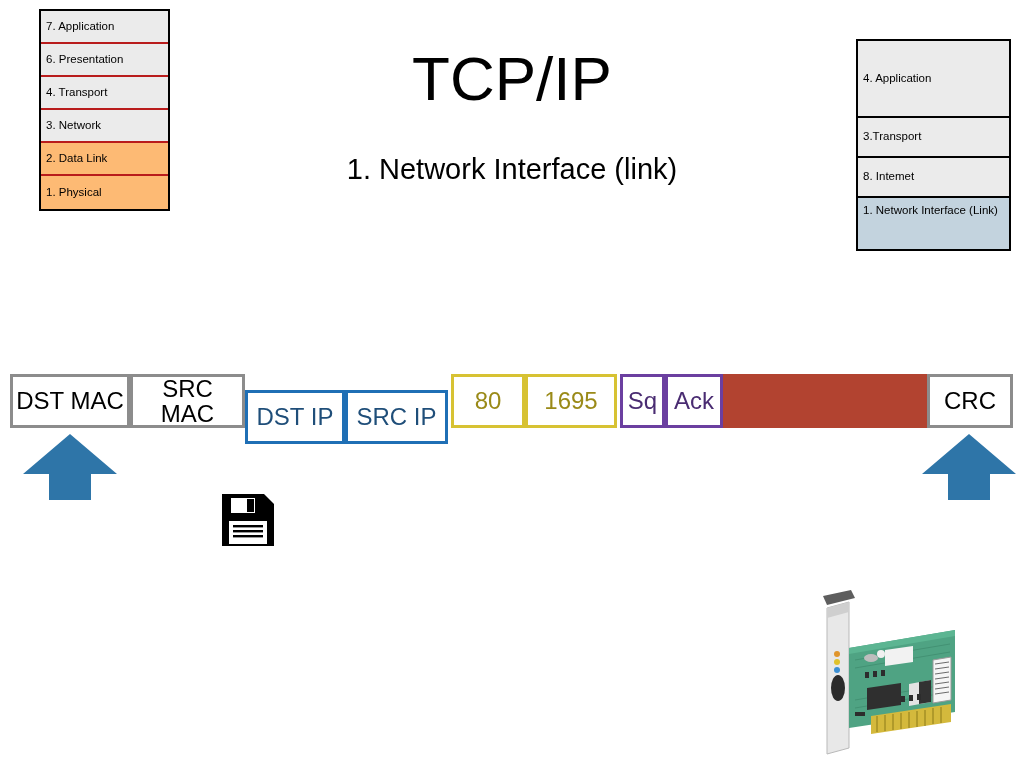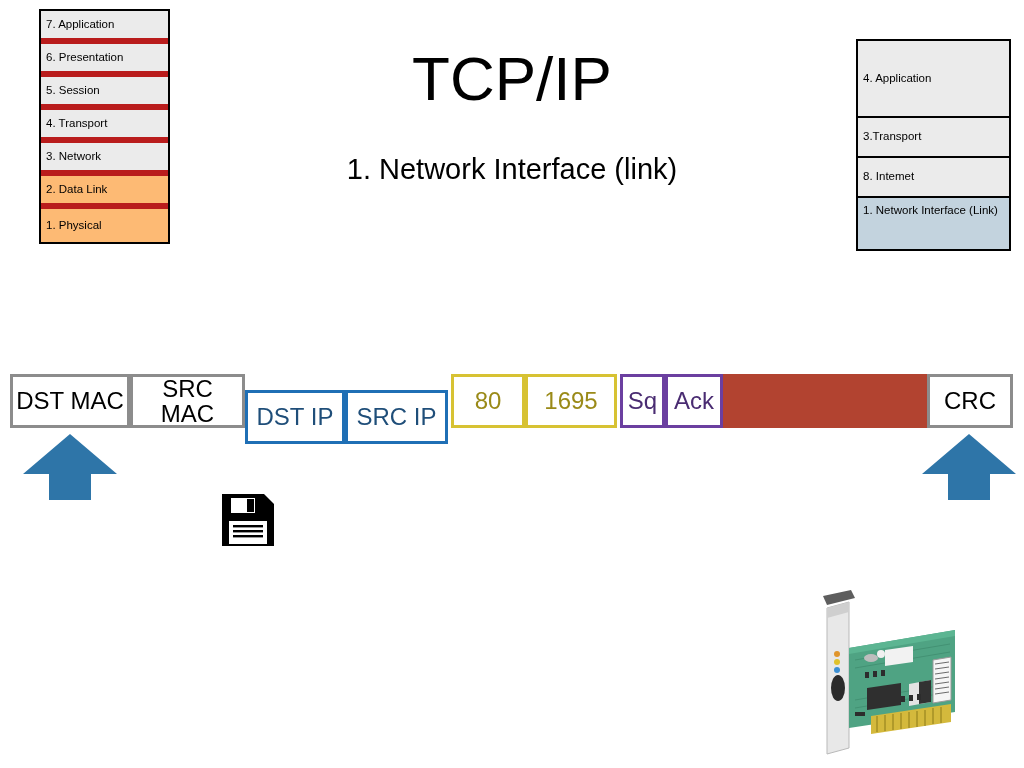--- a/index.html
+++ b/index.html
@@ -21,21 +21,21 @@
     position: absolute;
     left: 39px;
     top: 9px;
     width: 131px;
     border: 2px solid #000000;
     box-sizing: border-box;
   }
   .osi-row {
     height: 33px;
     box-sizing: border-box;
-    border-bottom: 6px solid #b91c1c;
+    border-bottom: 2px solid #b91c1c;
     background: #ebebeb;
     display: flex;
     align-items: center;
     padding-left: 5px;
     font-size: 11.5px;
     line-height: 1.1;
     color: #000000;
   }
   .osi-row:last-child { border-bottom: none; }
   .osi-row.hl { background: #fdba74; }
@@ -144,23 +144,20 @@
 </style>
 </head>
 <body>
 
 <div id="osi-stack">
   <div class="osi-row">
       <span>7. Application</span>
     </div>
   <div class="osi-row">
       <span>6. Presentation</span>
-    </div>
-  <div class="osi-row">
-      <span>5. Session</span>
     </div>
   <div class="osi-row">
       <span>4. Transport</span>
     </div>
   <div class="osi-row">
       <span>3. Network</span>
     </div>
   <div class="osi-row hl">
       <span>2. Data Link</span>
     </div>

